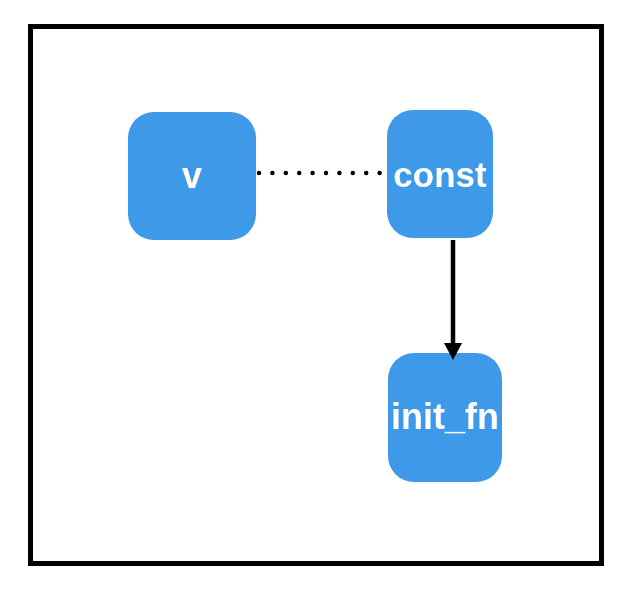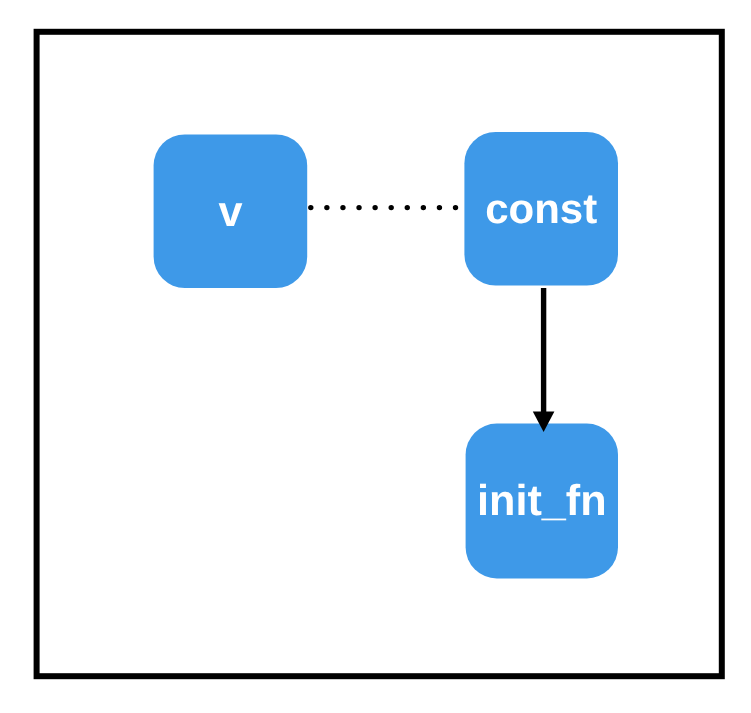--- a/index.html
+++ b/index.html
@@ -42,32 +42,32 @@
   }
   .node-v {
     left: 128px;
     top: 112px;
     width: 128px;
     height: 128px;
   }
   .node-const-init {
     left: 387px;
     top: 110px;
-    width: 128px;
+    width: 106px;
     height: 128px;
     font-size: 35px;
   }
   .node-const-init .node-line {
     display: block;
     line-height: 47px;
   }
   .node-init-fn {
     left: 388px;
     top: 353px;
-    width: 127px;
+    width: 114px;
     height: 129px;
   }
   .connectors {
     position: absolute;
     left: 0;
     top: 0;
     width: 626px;
     height: 594px;
     pointer-events: none;
   }

